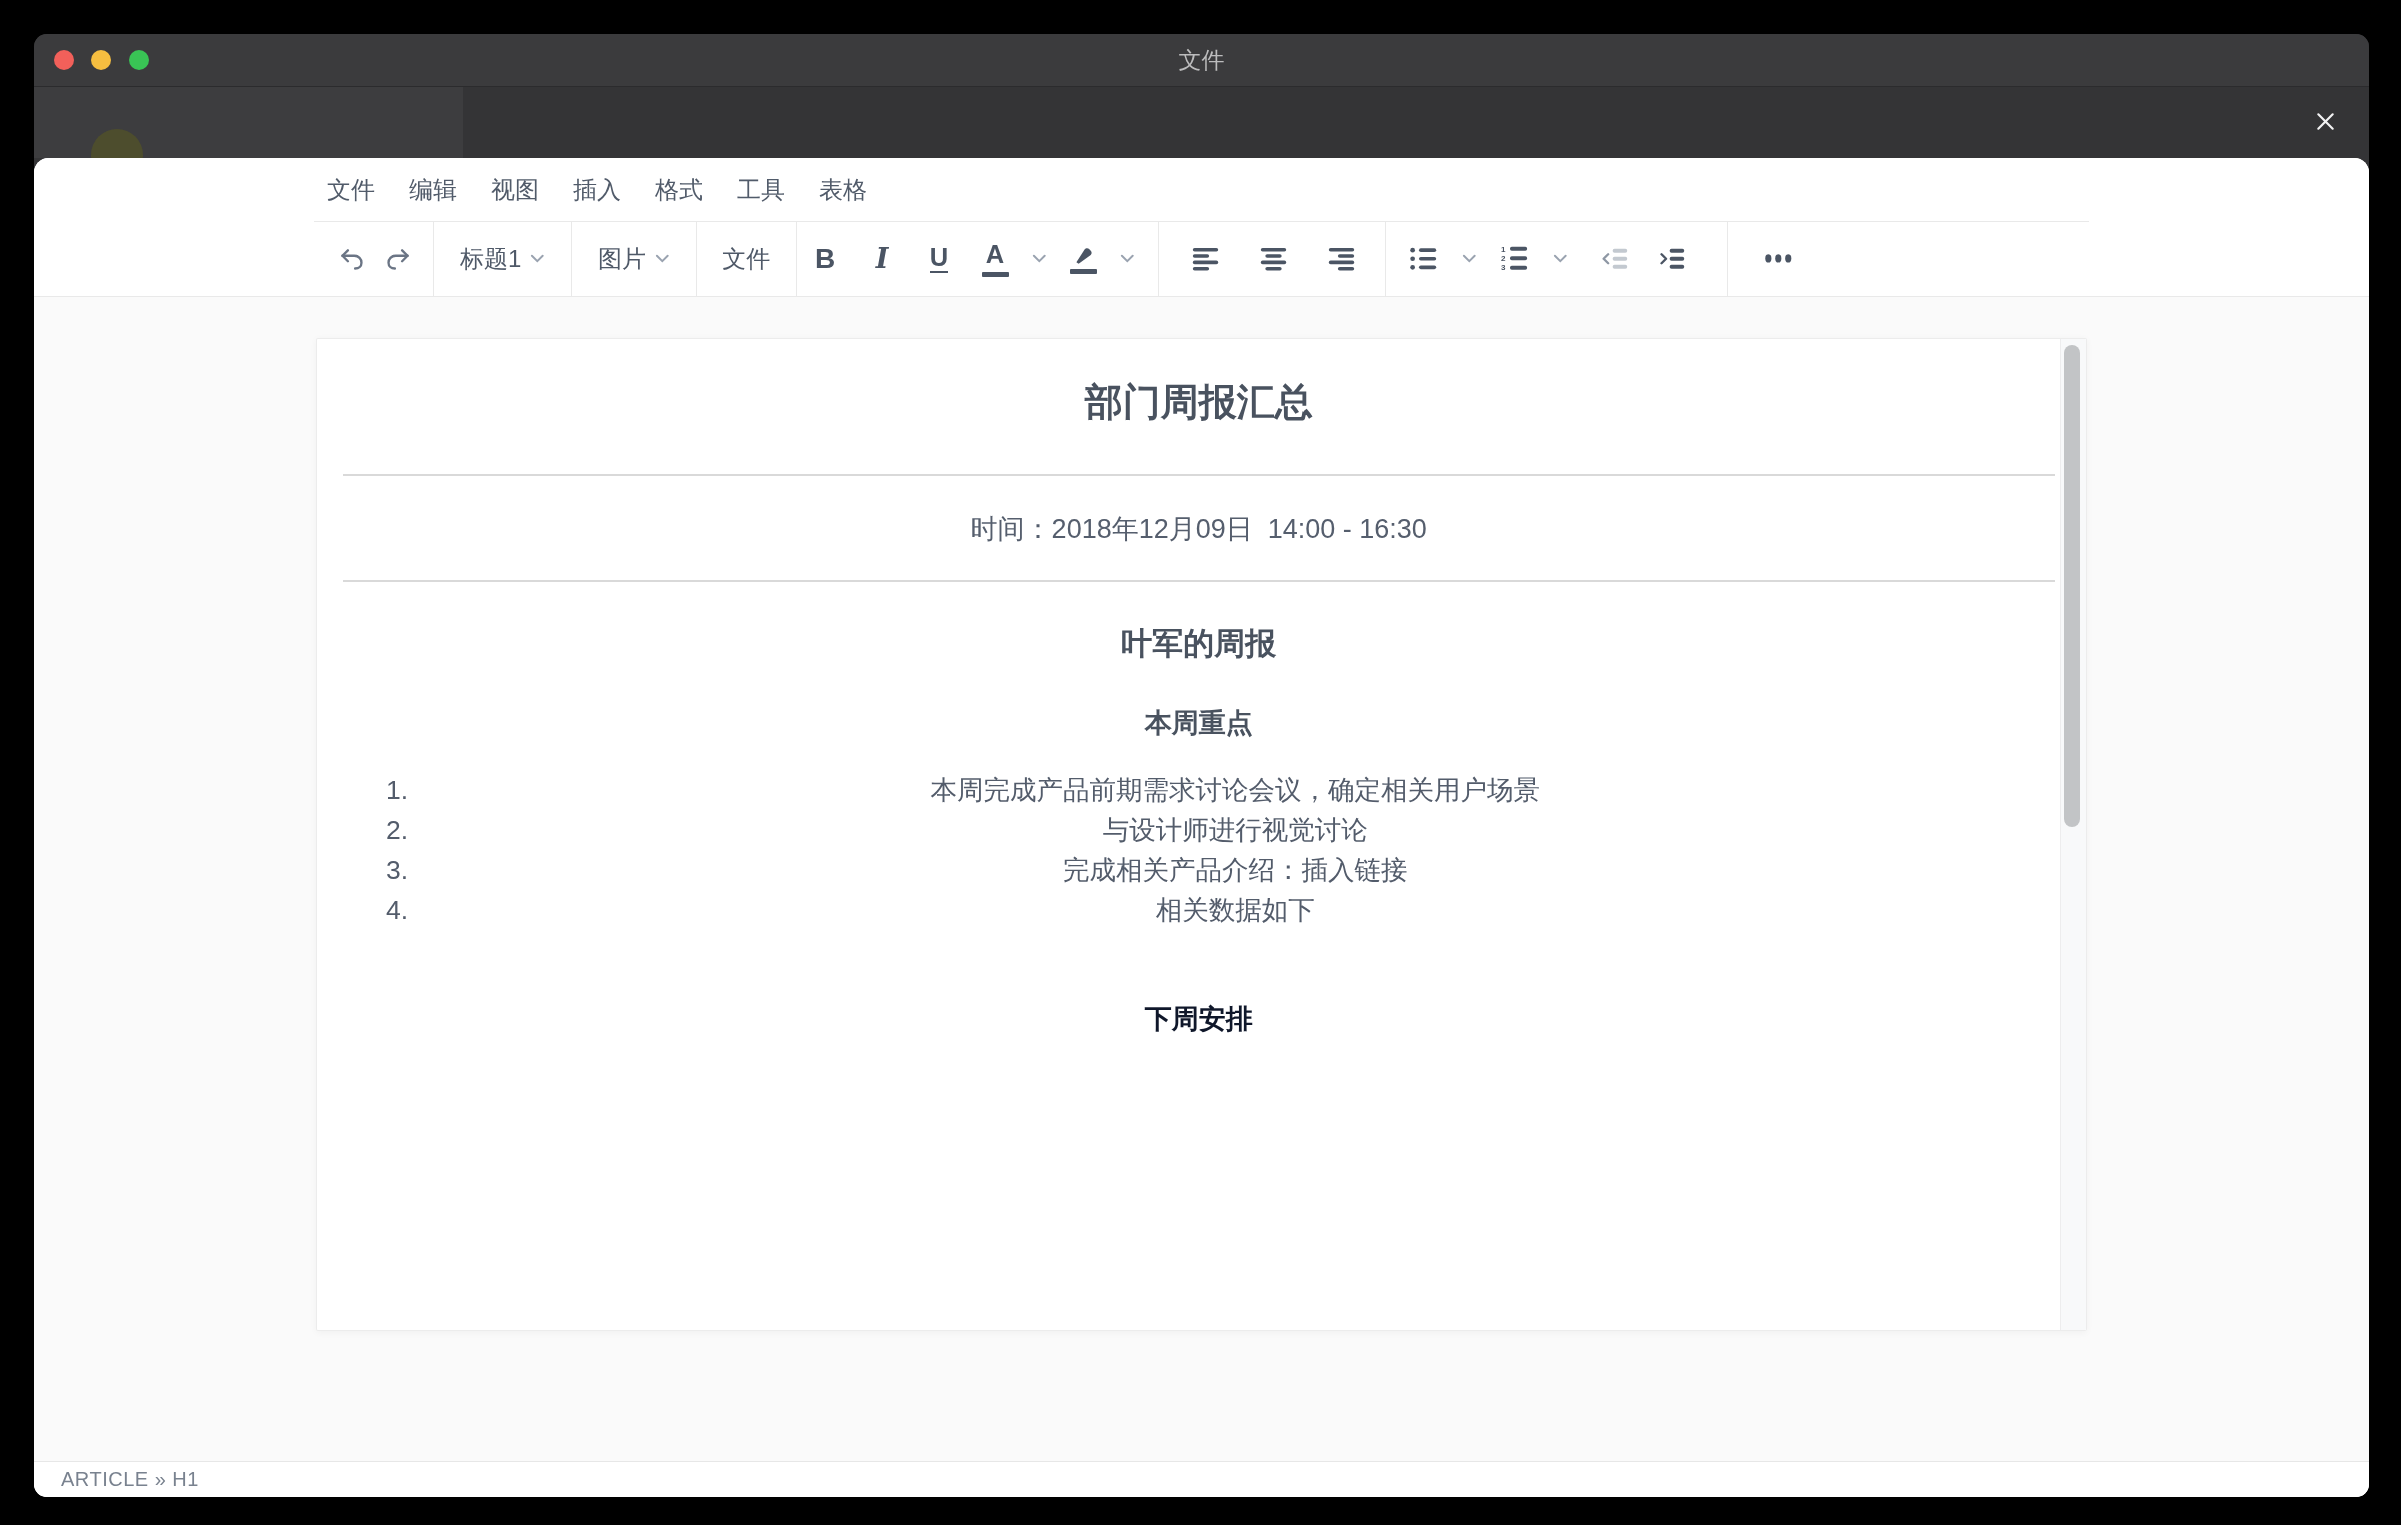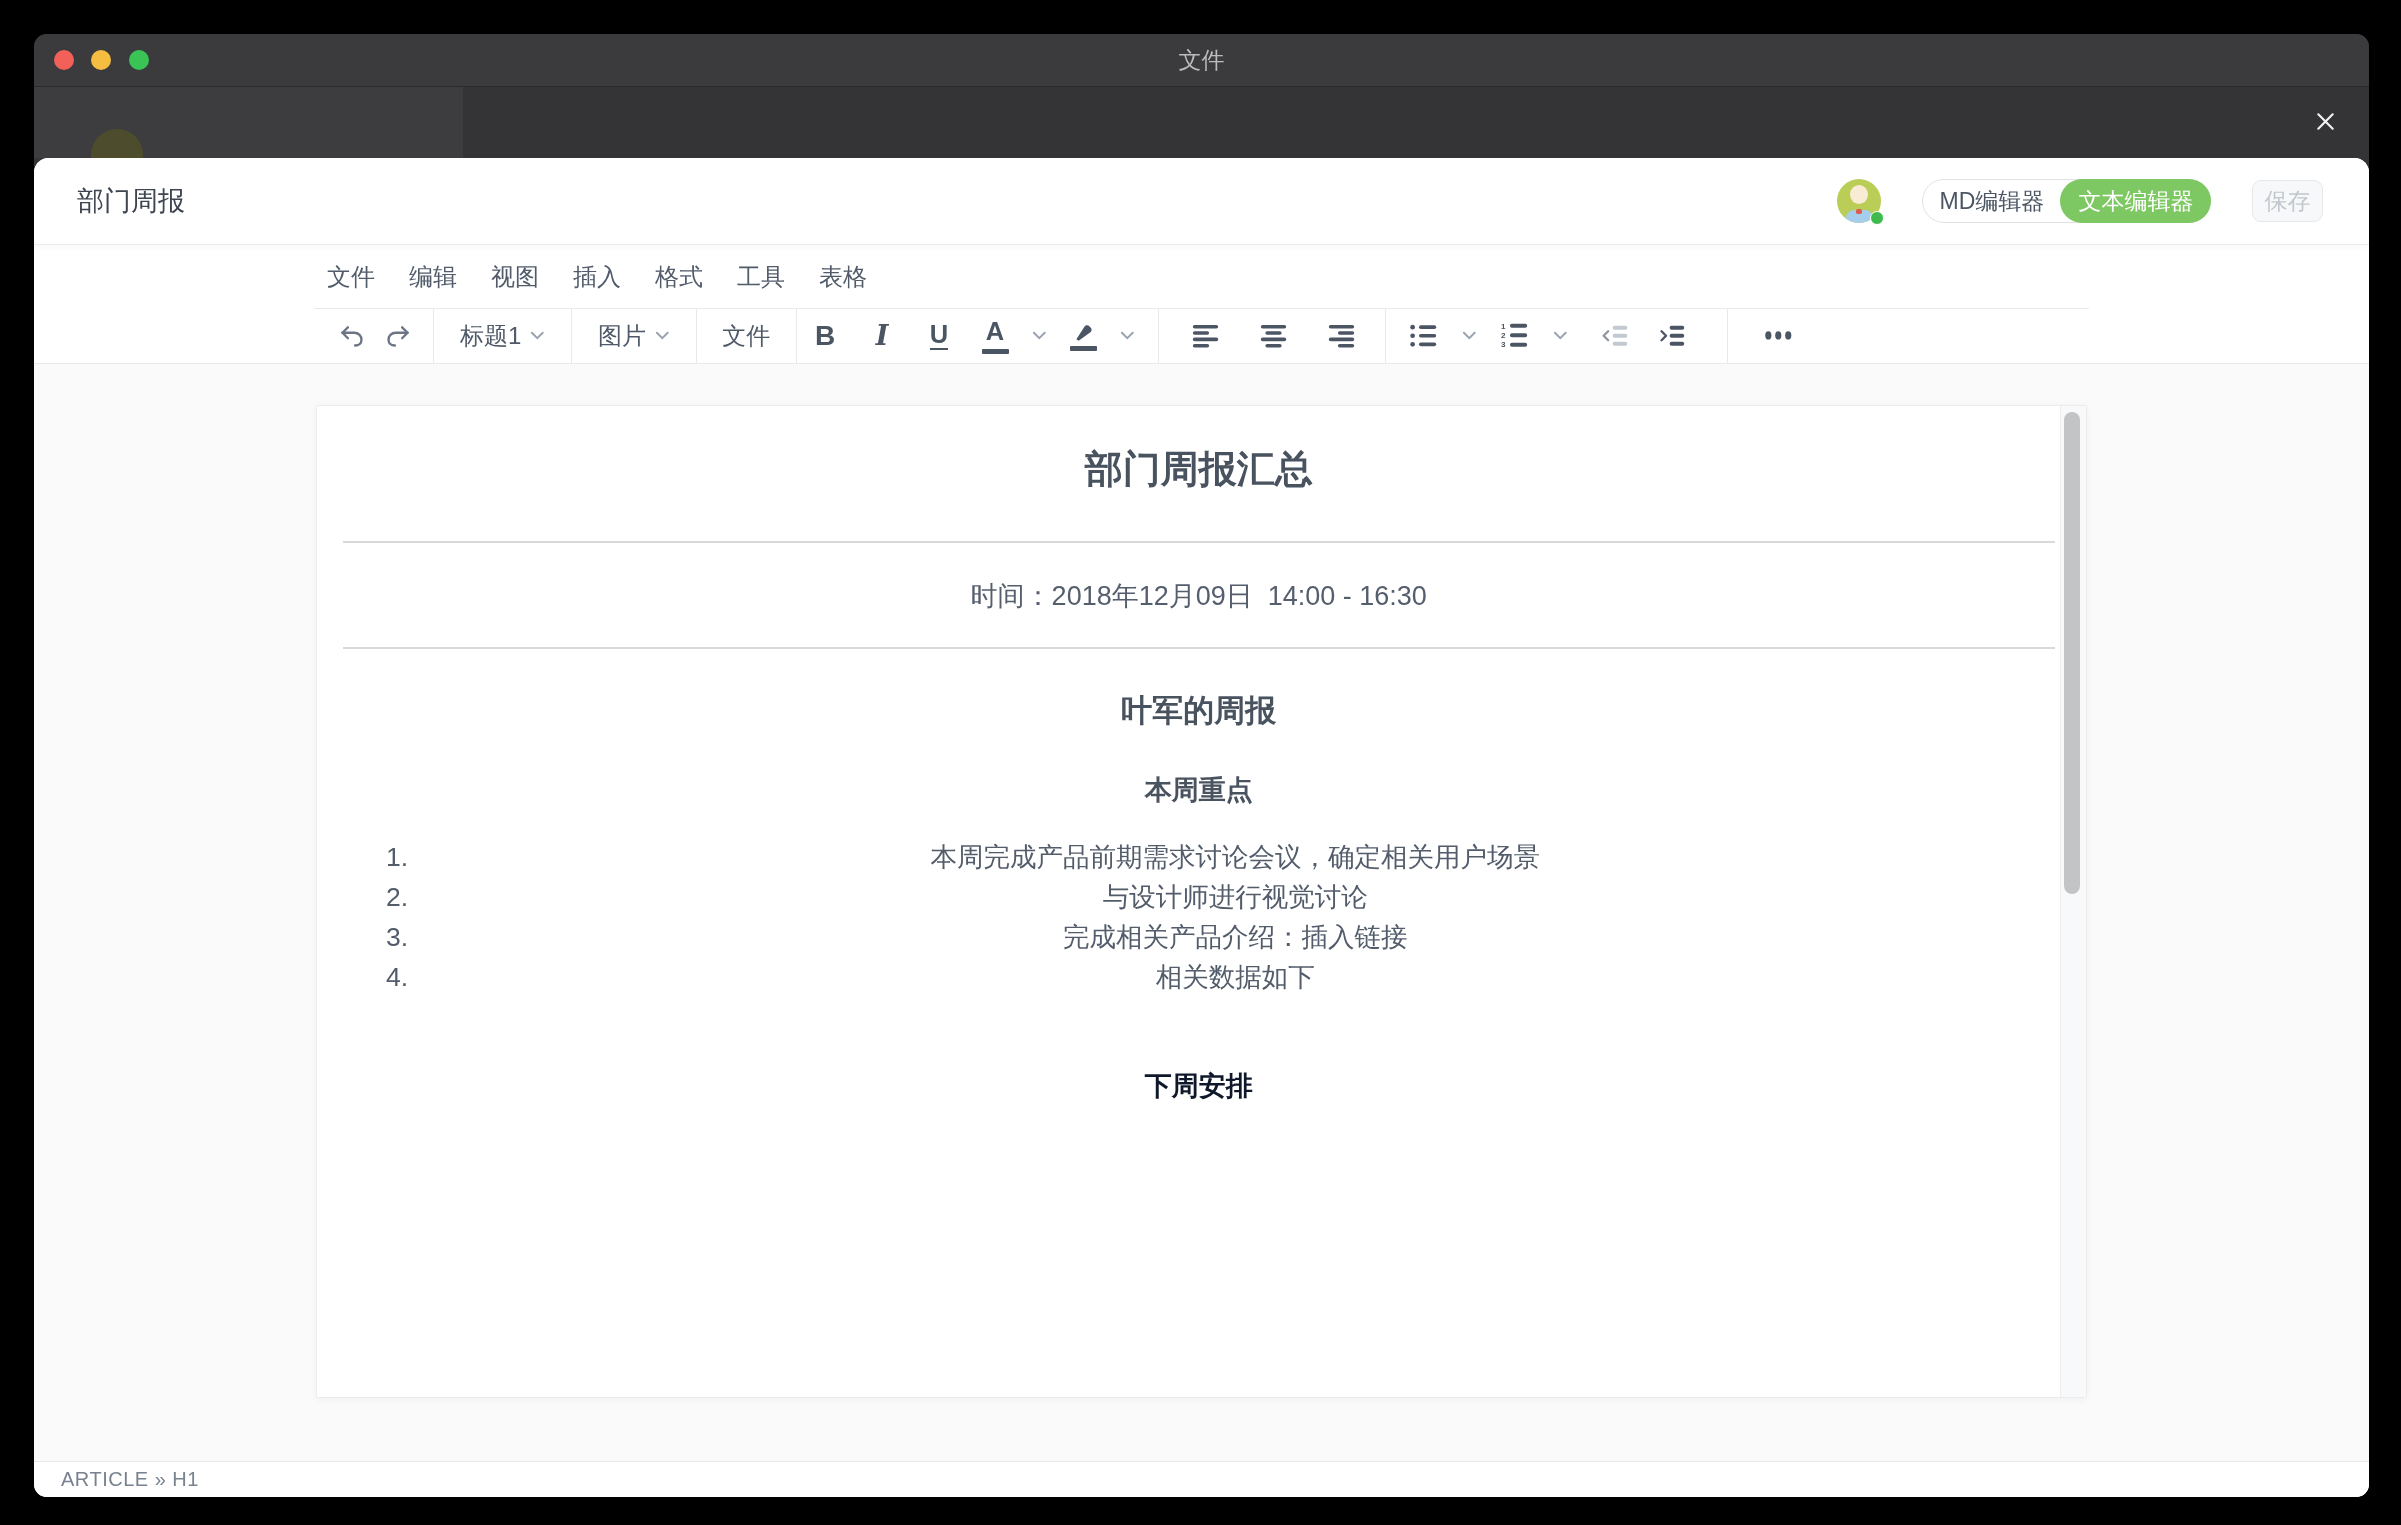--- a/index.html
+++ b/index.html
@@ -44,21 +44,21 @@
     background:#fff;box-sizing:border-box;margin-right:41px;}
   .seg-md{width:137px;text-align:center;font-size:23px;color:#4b5563;cursor:pointer;}
   .seg-text{width:151px;height:44px;margin:-1.4px -1.4px -1.4px 0;border-radius:23px;background:#7dc862;
     color:#fff;font-size:23px;display:flex;align-items:center;justify-content:center;cursor:pointer;}
   .save-btn{width:71px;height:42px;border-radius:9px;border:1.4px solid #e5e7e9;background:#f7f8f9;
     color:#c3c7cd;font-size:23px;display:flex;align-items:center;justify-content:center;box-sizing:border-box;}
   
   .menubar{height:63px;flex:none;display:flex;align-items:center;padding-left:293px;gap:34px;background:#fff;}
   .menu-item{font-size:24px;color:#515b6a;cursor:pointer;}
   
-  .toolbar{height:56px;flex:none;position:relative;border-bottom:0.9px solid #e9e9e9;background:#fff;box-sizing:border-box;}
+  .toolbar{height:76px;flex:none;position:relative;border-bottom:0.9px solid #e9e9e9;background:#fff;box-sizing:border-box;}
   .toolbar::before{content:"";position:absolute;top:0;left:280px;right:280px;height:0.9px;background:#e9e9e9;}
   .tb-inner{display:flex;align-items:center;height:100%;padding-left:294px;}
   .tb-sep{width:0.9px;align-self:stretch;background:#e9e9e9;flex:none;}
   .tb-btn{height:51px;display:flex;align-items:center;justify-content:center;flex:none;cursor:pointer;color:#525c6b;}
   .tb-label{font-size:24px;color:#4f5968;}
   .chev{margin-left:9px;flex:none;}
   .tb-B{font-size:28px;font-weight:800;color:#4b5564;}
   .tb-I{font-size:27px;font-weight:600;font-style:italic;font-family:"DejaVu Serif","Liberation Serif",serif;color:#4b5564;}
   .tb-U{font-size:25.5px;font-weight:600;color:#4b5564;border-bottom:2.7px solid #4b5564;line-height:1.05;}
   .tb-A{font-size:25.5px;font-weight:700;color:#4b5564;display:flex;flex-direction:column;align-items:center;}
@@ -109,37 +109,20 @@
     <div class="avatar-remnant"></div>
     <div class="close-btn">
       <svg width="27" height="27" viewBox="0 0 30 30">
         <path d="M7 7 L23 23 M23 7 L7 23" stroke="#f2f2f3" stroke-width="2.4" stroke-linecap="round" fill="none"></path>
       </svg>
     </div>
   </div>
 
   <div class="panel">
 
-    <div class="panel-header">
-      <div class="doc-title">部门周报</div>
-      <div class="header-spacer"></div>
-      <div class="avatar-wrap">
-        <div class="avatar">
-          <div class="head"></div>
-          <div class="body"></div>
-          <div class="bow"></div>
-        </div>
-        <div class="status-dot"></div>
-      </div>
-      <div class="segmented">
-        <div class="seg-md">MD编辑器</div>
-        <div class="seg-text">文本编辑器</div>
-      </div>
-      <div class="save-btn">保存</div>
-    </div>
 
     <div class="menubar">
       <span class="menu-item">文件</span>
       <span class="menu-item">编辑</span>
       <span class="menu-item">视图</span>
       <span class="menu-item">插入</span>
       <span class="menu-item">格式</span>
       <span class="menu-item">工具</span>
       <span class="menu-item">表格</span>
     </div>

